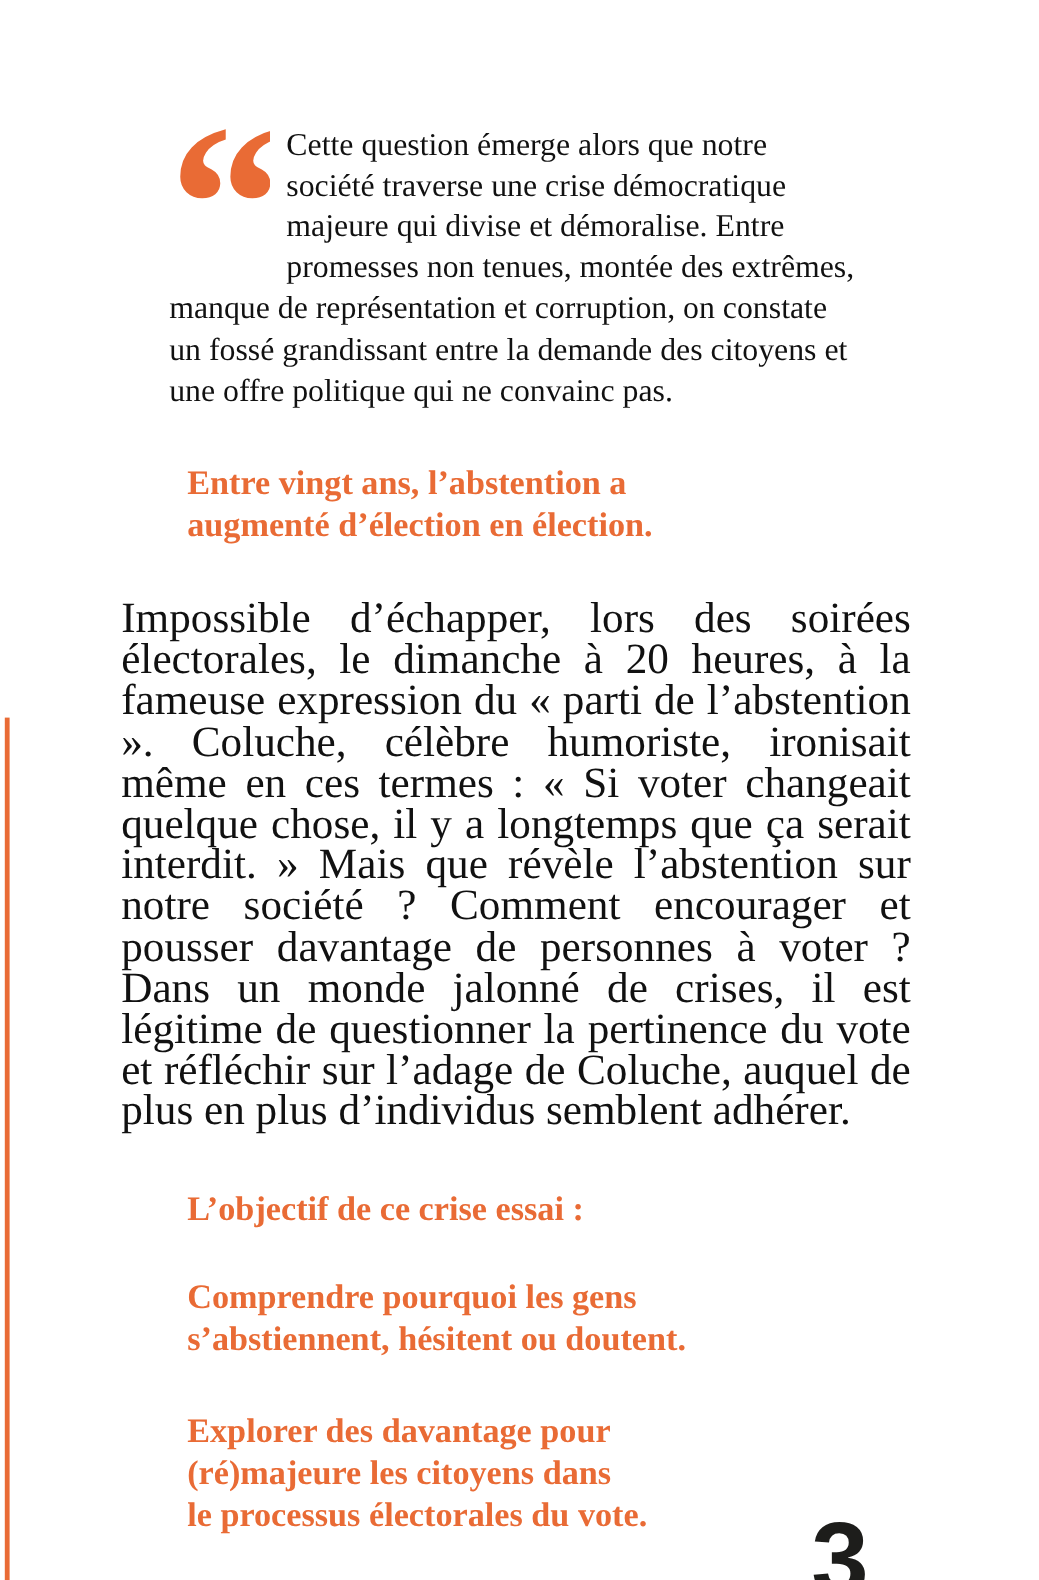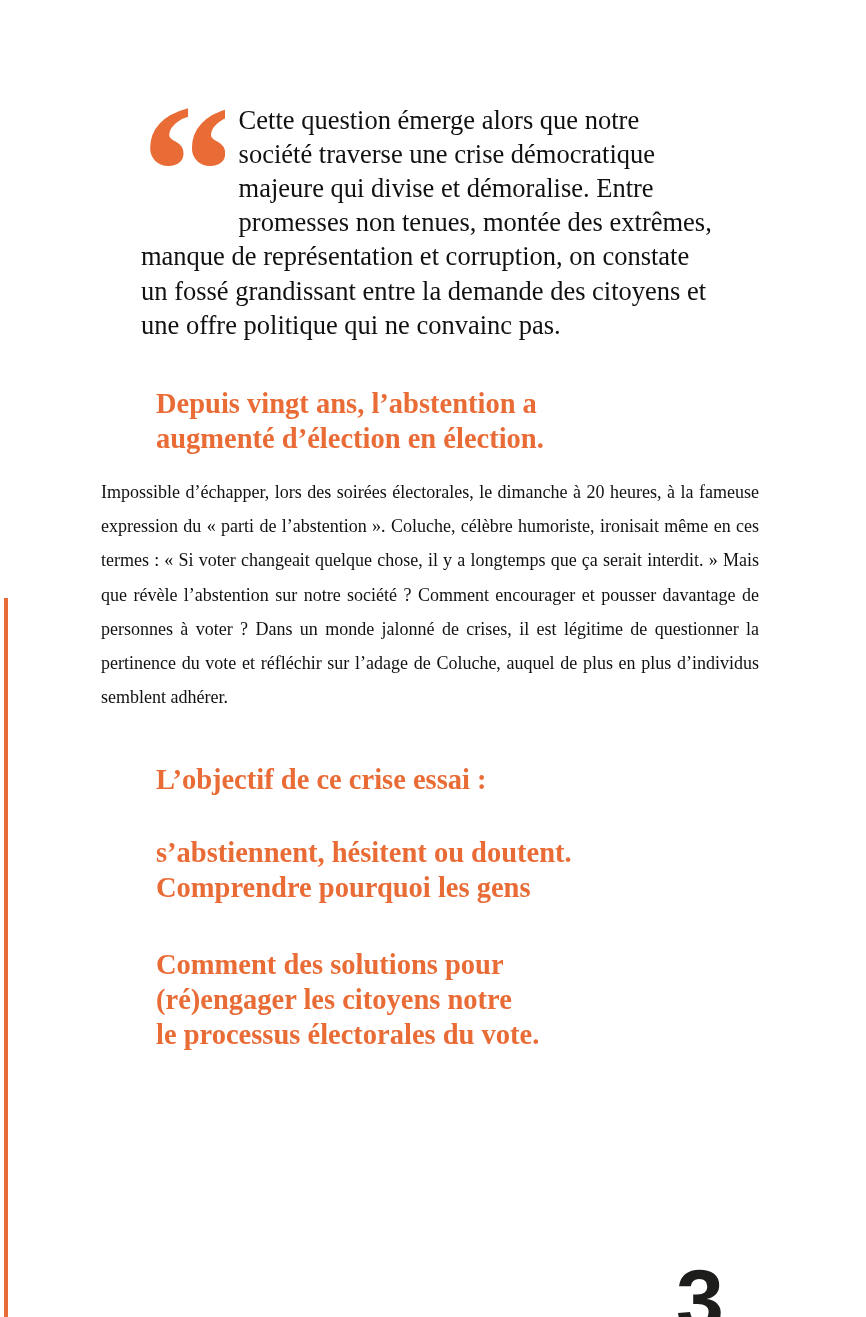--- a/index.html
+++ b/index.html
@@ -80,22 +80,22 @@
   .heading-indent {
     margin-left: 55px;
   }
 
   .lead-heading {
     margin-top: 44px;
   }
 
   
   .body-copy {
-    margin-top: 19px;
-    font-size: 18px;
+    margin-top: 42px;
+    font-size: 36px;
     line-height: 34.2px;
     text-align: justify;
     text-justify: inter-word;
     color: #111111;
   }
   .body-copy p {
     margin: 0;
   }
 
   .objective-heading {
@@ -129,39 +129,39 @@
   <div class="edge-rule"></div>
 
   <div class="content">
 
     <blockquote class="pullquote">
       <span class="quote-mark">“</span>
       <p>Cette question émerge alors que notre société traverse une crise démocratique majeure qui divise et démoralise. Entre promesses non tenues, montée des extrêmes, manque de représentation et corruption, on constate un fossé grandissant entre la demande des citoyens et une offre politique qui ne convainc pas.</p>
     </blockquote>
 
     <div class="lead-heading heading-indent">
-      <p class="heading">Depuis vingt ans, l’abstention a</p>
+      <p class="heading">Entre vingt ans, l’abstention a</p>
       <p class="heading">augmenté d’élection en élection.</p>
     </div>
 
     <div class="body-copy">
       <p>Impossible d’échapper, lors des soirées électorales, le dimanche à 20 heures, à la fameuse expression du « parti de l’abstention ». Coluche, célèbre humoriste, ironisait même en ces termes : « Si voter changeait quelque chose, il y a longtemps que ça serait interdit. » Mais que révèle l’abstention sur notre société ? Comment encourager et pousser davantage de personnes à voter ? Dans un monde jalonné de crises, il est légitime de questionner la pertinence du vote et réfléchir sur l’adage de Coluche, auquel de plus en plus d’individus semblent adhérer.</p>
     </div>
 
     <div class="objective-heading heading-indent">
       <p class="heading">L’objectif de ce crise essai :</p>
 
       <div class="objective-item-1">
+        <p class="heading">Comprendre pourquoi les gens</p>
         <p class="heading">s’abstiennent, hésitent ou doutent.</p>
-        <p class="heading">Comprendre pourquoi les gens</p>
       </div>
 
       <div class="objective-item-2">
-        <p class="heading">Comment des solutions pour</p>
-        <p class="heading">(ré)engager les citoyens notre</p>
+        <p class="heading">Explorer des davantage pour</p>
+        <p class="heading">(ré)majeure les citoyens dans</p>
         <p class="heading">le processus électorales du vote.</p>
       </div>
     </div>
 
   </div>
 
   <div class="folio">3</div>
 
 </div>
 

